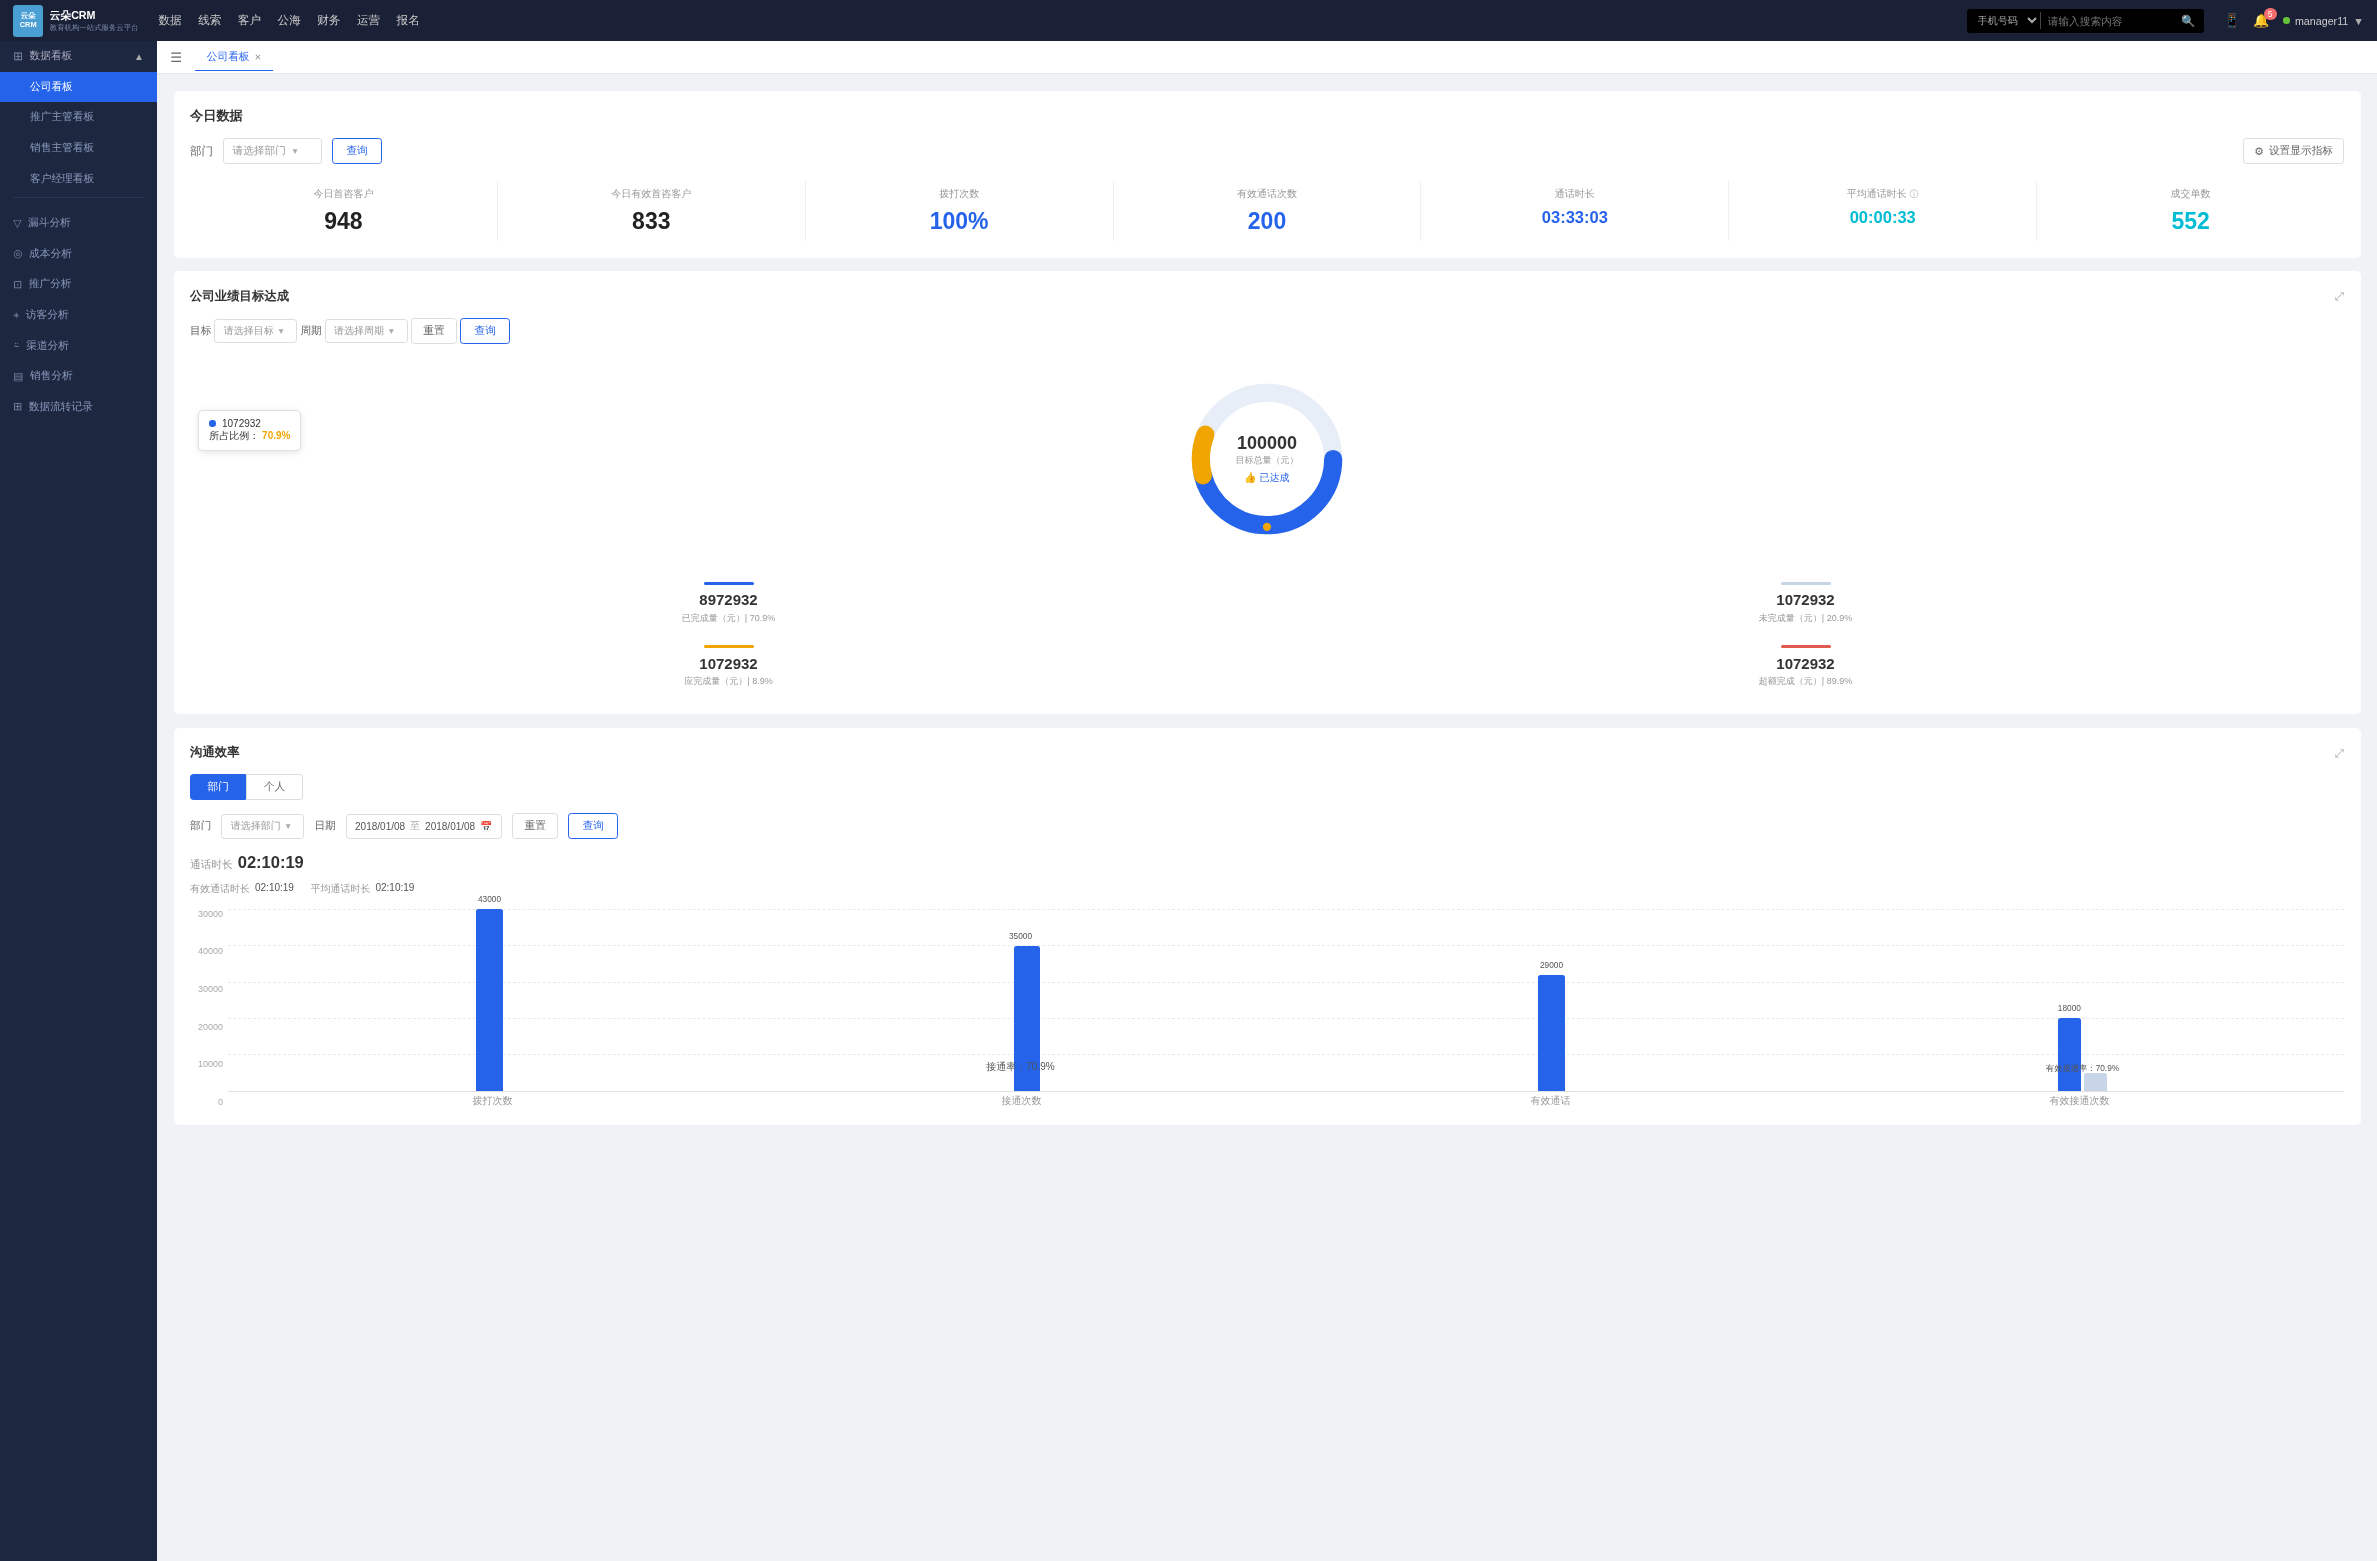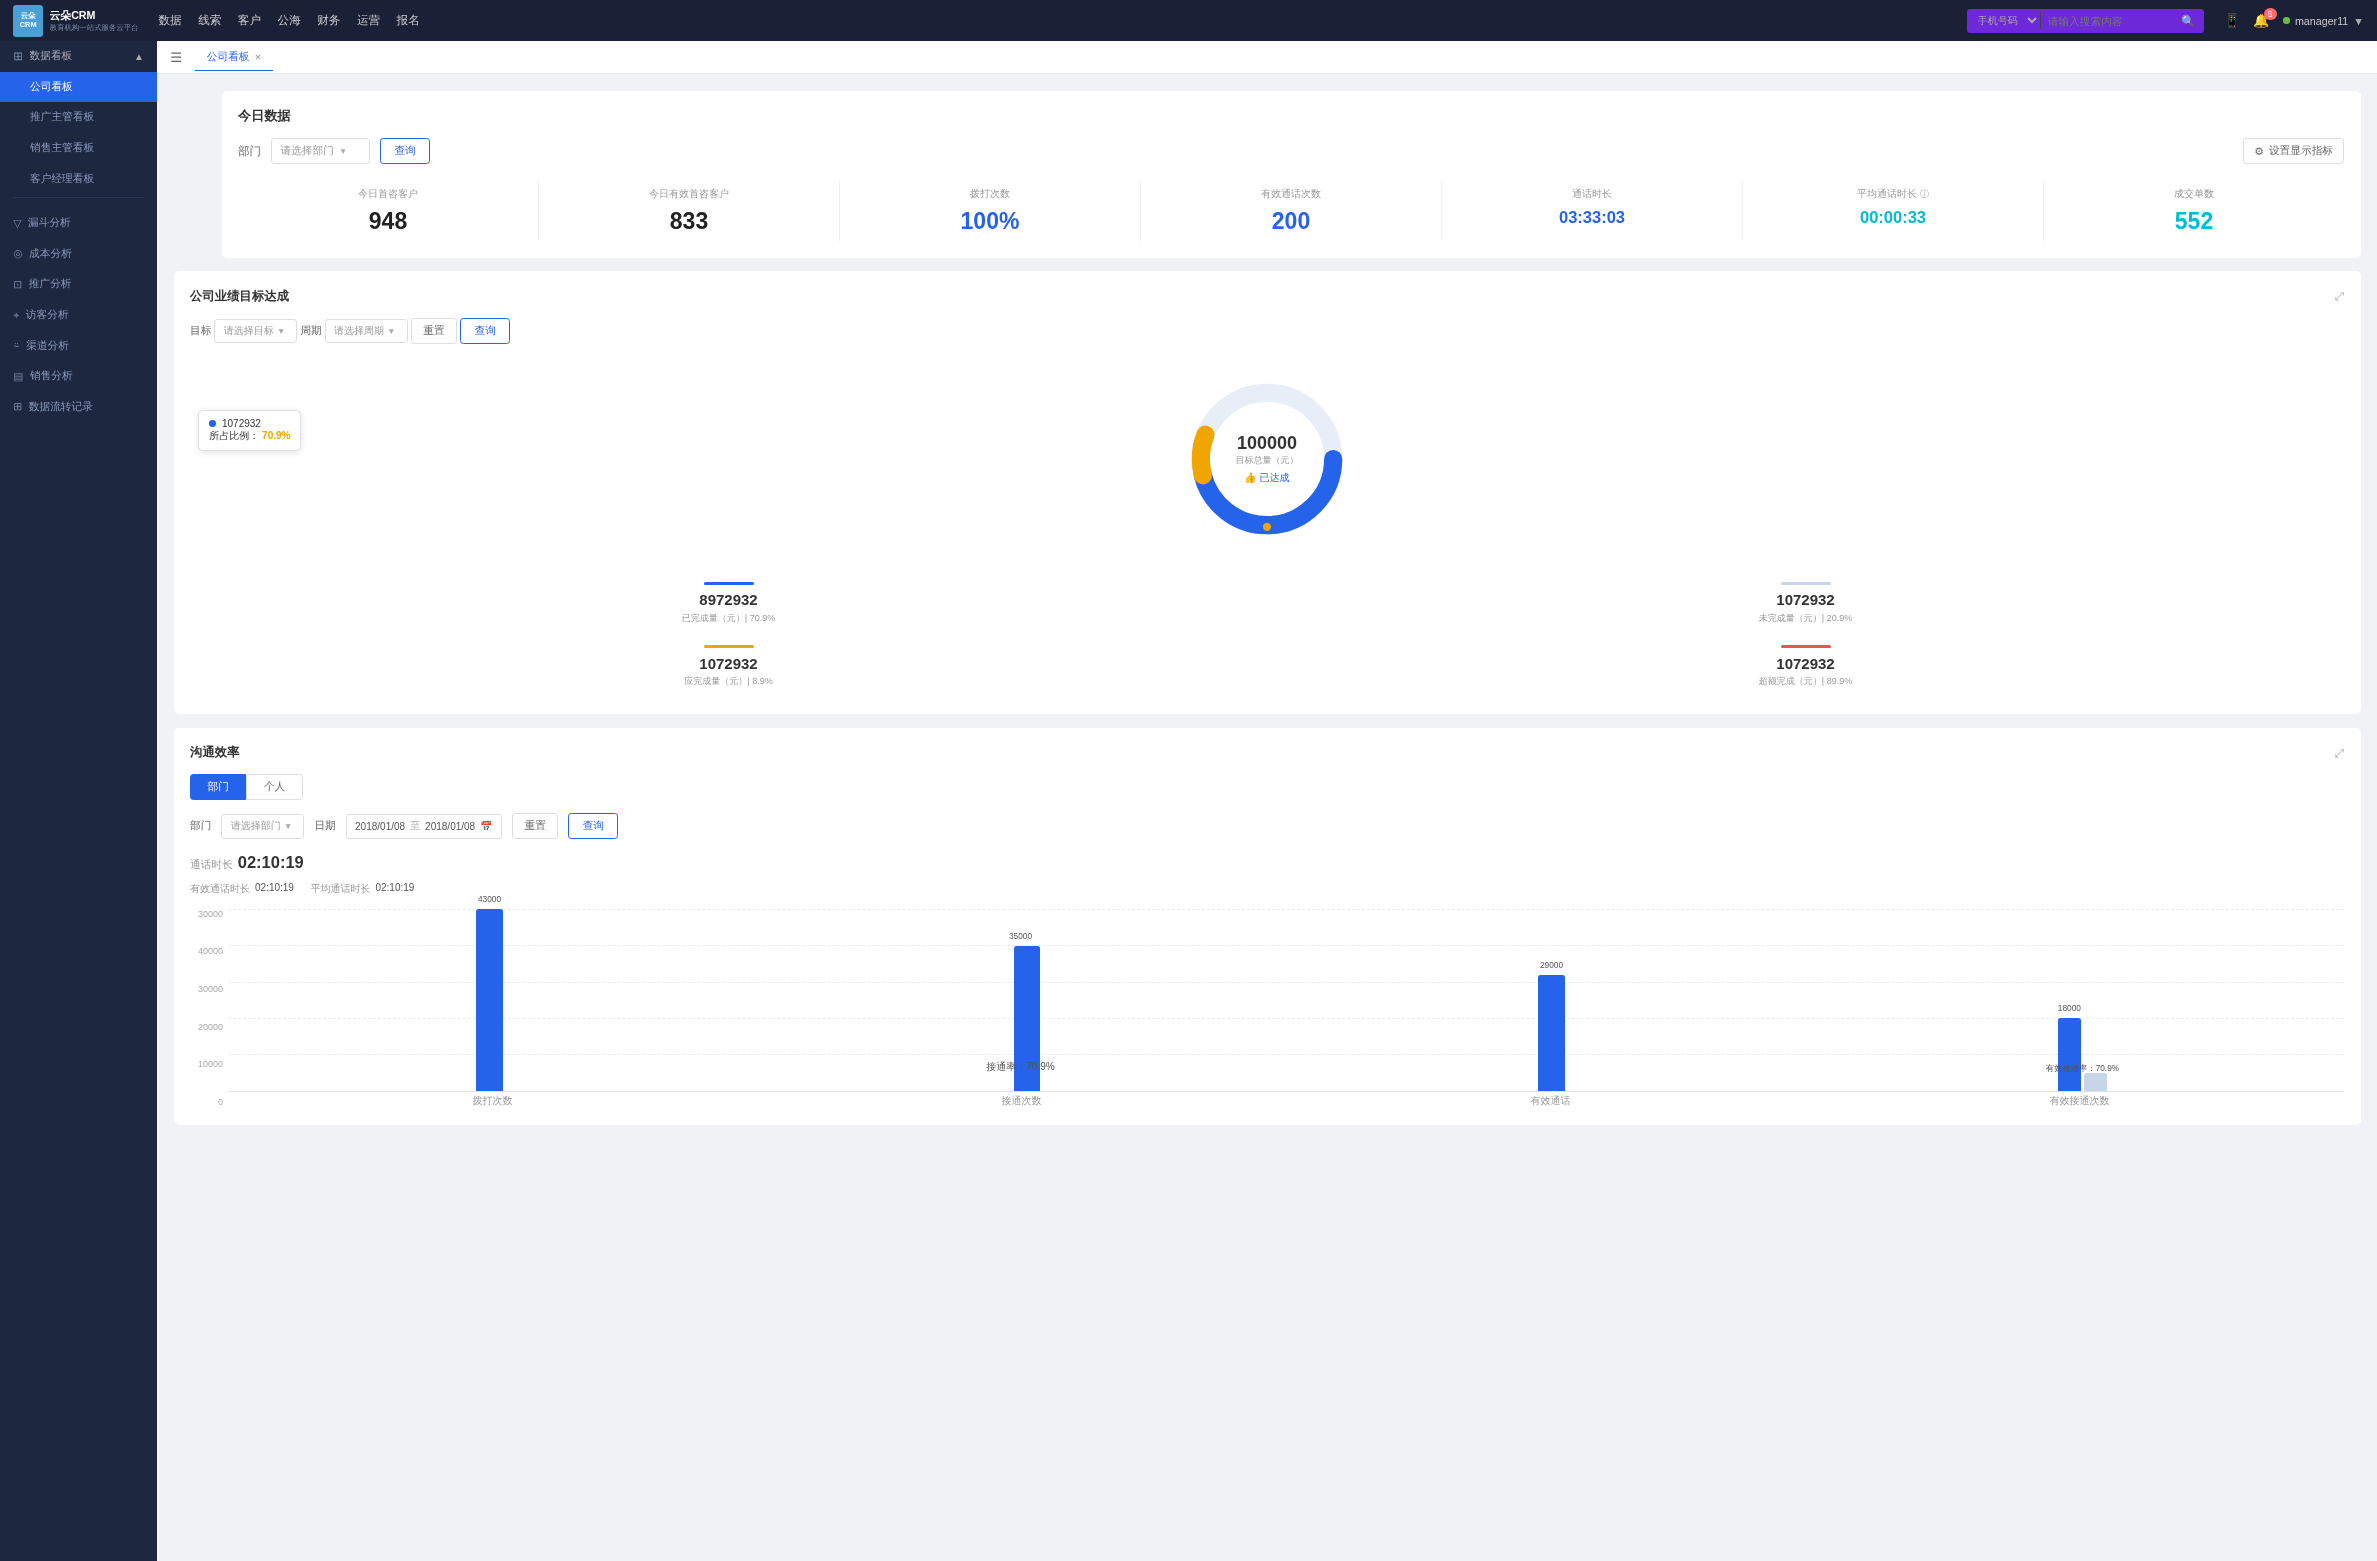--- a/index.html
+++ b/index.html
@@ -5,21 +5,21 @@
     * { box-sizing: border-box; margin: 0; padding: 0; }
     body { font-family: 'Microsoft YaHei', Arial, sans-serif; background: #f0f2f5; color: #333; font-size: 11.6px; }
 
     
     .top-nav { display: flex; align-items: center; background: #1a2035; height: 41px; padding: 0 13.2px; gap: 20px; }
     .logo { display: flex; align-items: center; gap: 6.6px; color: #fff; font-size: 10.7px; min-width: 99px; }
     .logo-icon { width: 30px; height: 32px; background: #4a9fd4; border-radius: 3.3px; display: flex; align-items: center; justify-content: center; color: #fff; font-size: 8.3px; line-height: 1.2; text-align: center; }
     .nav-items { display: flex; gap: 16.5px; }
     .nav-item { color: #ccc; font-size: 11.6px; cursor: pointer; padding: 3.3px 0; }
     .nav-spacer { flex: 1; }
-    .nav-search { display: flex; align-items: center; background: #6d28d9; border-radius: 3.3px; overflow: hidden; }
+    .nav-search { display: flex; align-items: center; background: #000000; border-radius: 3.3px; overflow: hidden; }
     .nav-search-select { background: transparent; border: none; color: #aaa; padding: 5px 6.6px; font-size: 10px; outline: none; cursor: pointer; }
     .nav-search-divider { width: 0.8px; height: 16.5px; background: #444; }
     .nav-search-input { background: transparent; border: none; color: #ccc; padding: 5px 6.6px; font-size: 10.7px; outline: none; width: 132px; }
     .nav-search-btn { background: transparent; border: none; color: #aaa; padding: 5px 8.3px; cursor: pointer; font-size: 11.6px; }
     .nav-icons { display: flex; align-items: center; gap: 13.2px; }
     .nav-icon-btn { color: #aaa; font-size: 13.2px; cursor: pointer; position: relative; }
     .badge { position: absolute; top: -5px; right: -6.6px; background: #f56c6c; color: #fff; border-radius: 8.3px; font-size: 8.3px; padding: 0.8px 3.3px; min-width: 13.2px; text-align: center; }
     .user-info { display: flex; align-items: center; gap: 5px; color: #ccc; font-size: 10.7px; cursor: pointer; }
     .user-dot { width: 6.6px; height: 6.6px; background: #67c23a; border-radius: 50%; }
 
@@ -45,21 +45,21 @@
     .tab.active { color: #2563eb; border-bottom-color: #2563eb; }
     .tab-close { color: #999; font-size: 8.3px; }
 
     
     .page { padding: 16.5px; flex: 1; }
 
     
     .section-title { font-size: 13.2px; font-weight: bold; color: #333; margin-bottom: 13.2px; }
 
     
-    .today-card { background: #fff; border-radius: 5px; padding: 16.5px; margin-bottom: 13.2px; margin-left: 48px; }
+    .today-card { background: #fff; border-radius: 5px; padding: 16.5px; margin-bottom: 13.2px; }
     .filter-row { display: flex; align-items: center; justify-content: space-between; margin-bottom: 16.5px; }
     .filter-left { display: flex; align-items: center; gap: 10px; }
     .filter-label { color: #666; font-size: 11.6px; }
     .select-box { border: 0.8px solid #ddd; border-radius: 3.3px; padding: 5px 8.3px; font-size: 10.7px; color: #999; display: flex; align-items: center; gap: 5px; cursor: pointer; min-width: 99px; }
     .select-box .arrow { color: #aaa; font-size: 8.3px; }
     .btn-query { background: #fff; border: 0.8px solid #2563eb; color: #2563eb; border-radius: 3.3px; padding: 5px 13.2px; font-size: 10.7px; cursor: pointer; }
     .btn-reset { background: #fff; border: 0.8px solid #ddd; color: #666; border-radius: 3.3px; padding: 5px 11.6px; font-size: 10.7px; cursor: pointer; }
     .settings-btn { display: flex; align-items: center; gap: 5px; color: #666; font-size: 10.7px; cursor: pointer; border: 0.8px solid #ddd; border-radius: 3.3px; padding: 5px 10px; }
 
     

